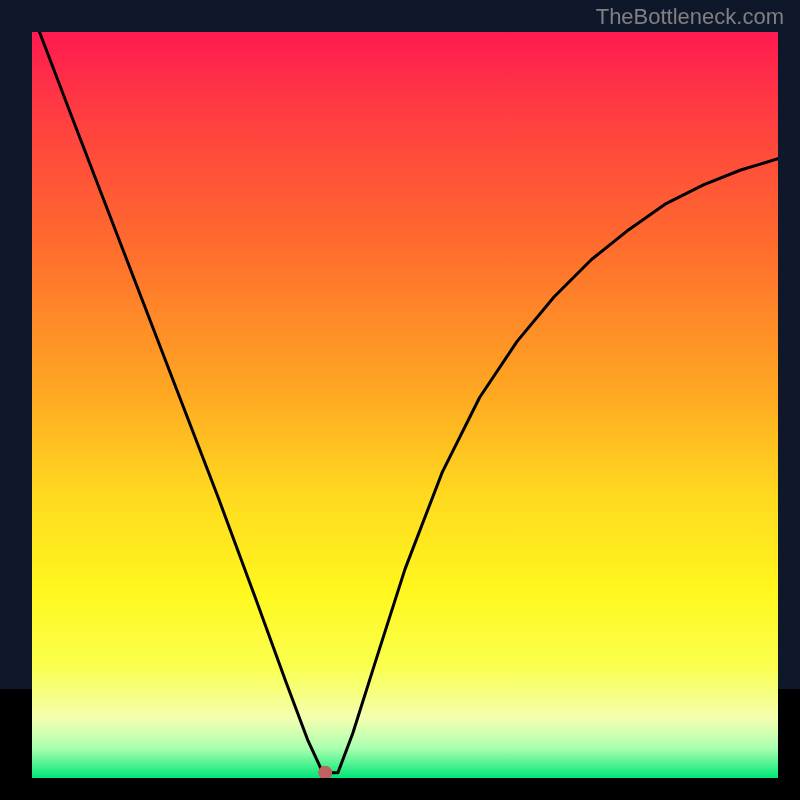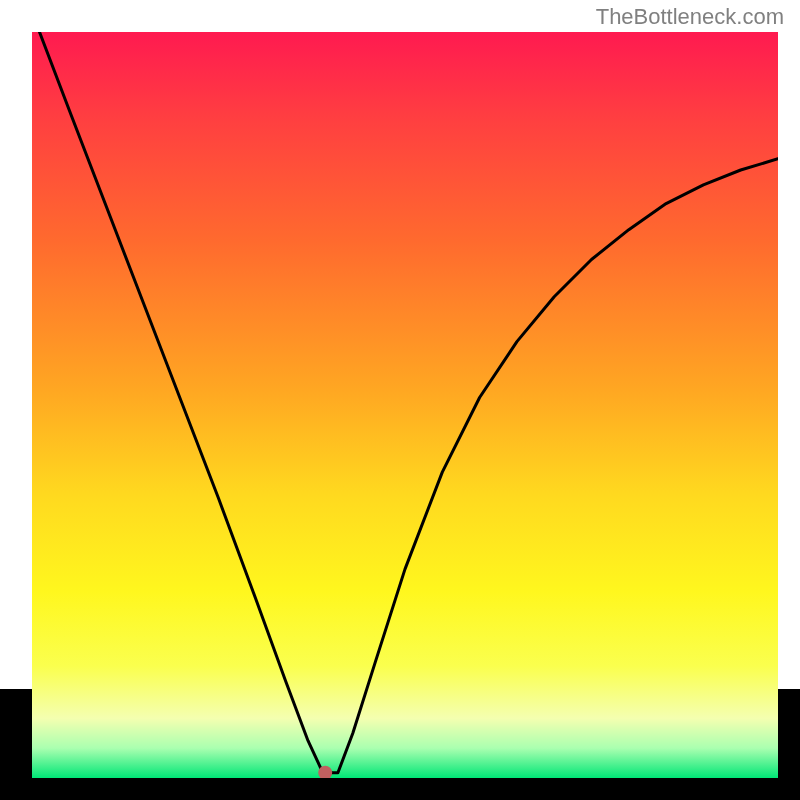--- a/index.html
+++ b/index.html
@@ -8,21 +8,21 @@
     width: 800px;
     height: 800px;
     background: #000;
     overflow: hidden;
     font-family: Arial, Helvetica, sans-serif;
   }
   .frame {
     position: relative;
     width: 800px;
     height: 689px;
-    background: #ffffff;
+    background: #0f172a;
   }
   .watermark {
     position: absolute;
     top: 4px;
     right: 16px;
     color: #808080;
     font-size: 22px;
     font-family: Arial, Helvetica, sans-serif;
     user-select: none;
   }

